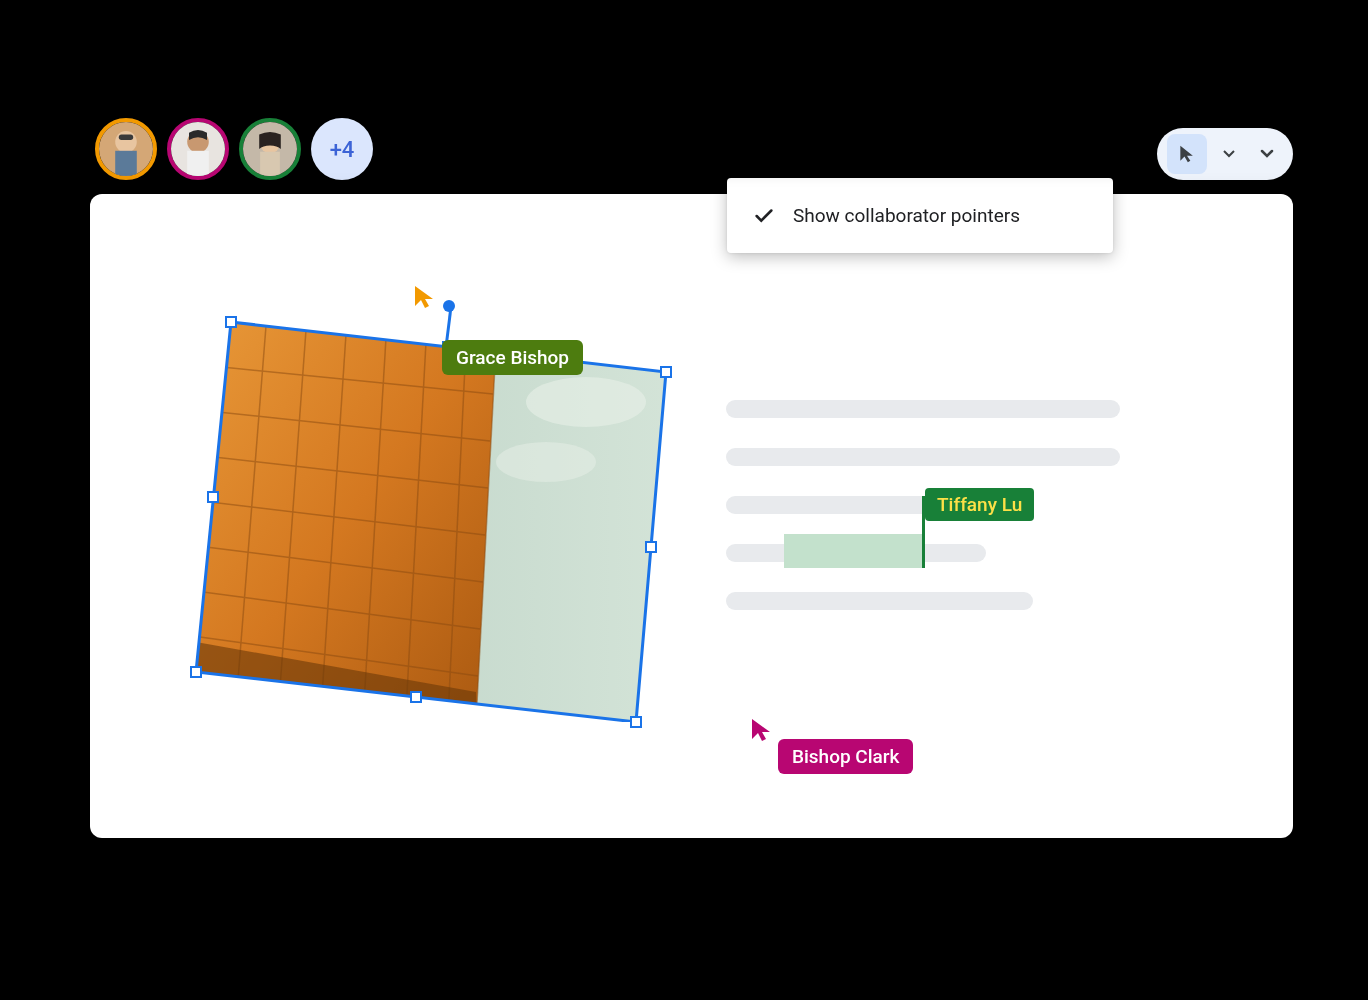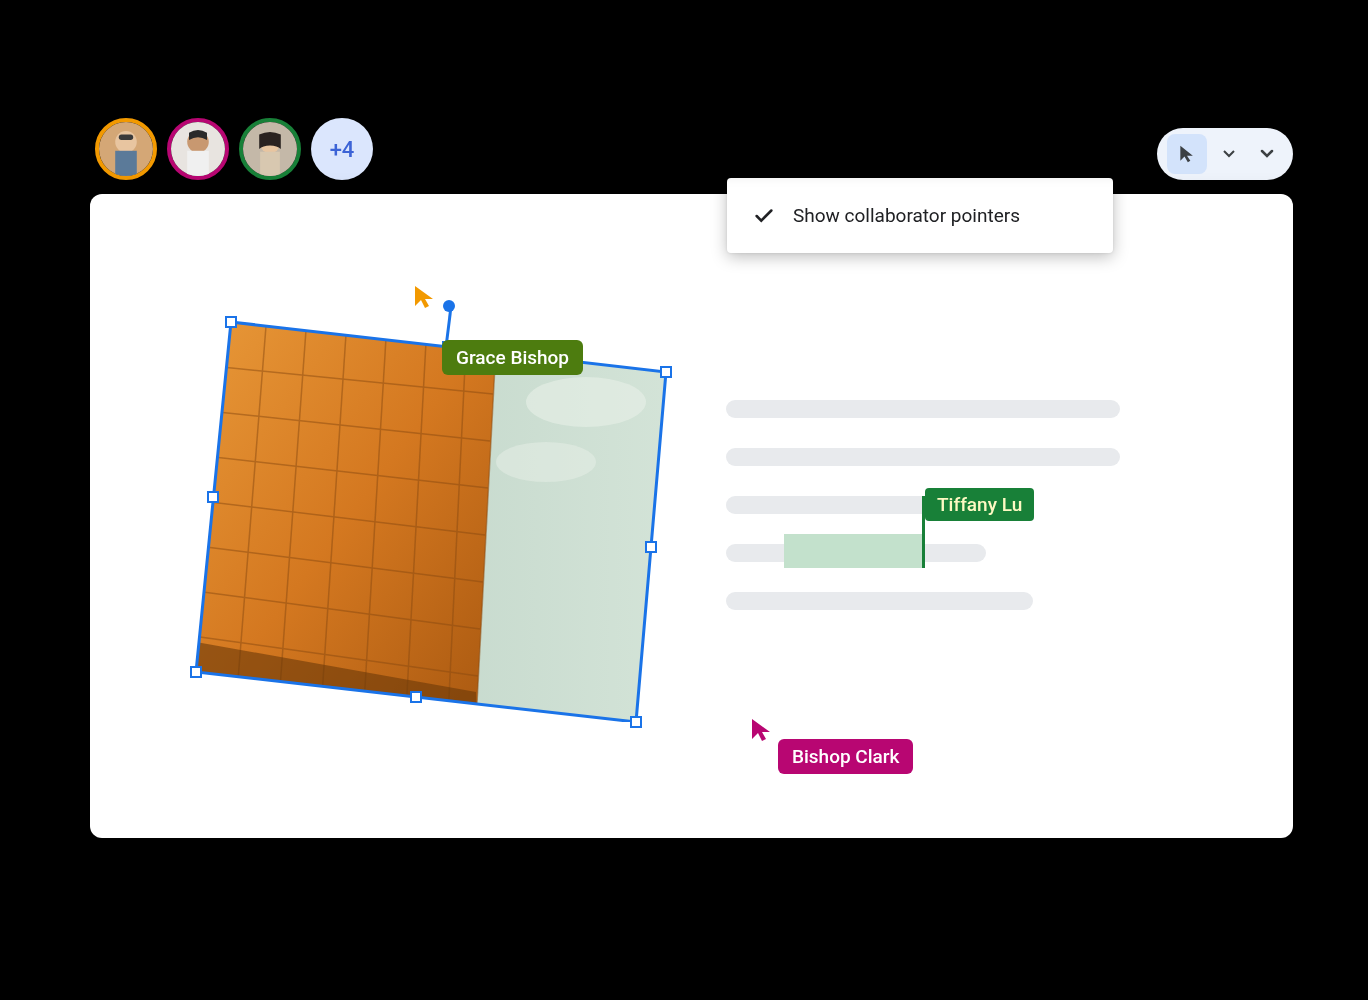--- a/index.html
+++ b/index.html
@@ -28,21 +28,21 @@
     .sel-handle { position: absolute; width: 12px; height: 12px; background: #fff; border: 2.5px solid #1a73e8; }
     .rot-handle { position: absolute; width: 12px; height: 12px; background: #1a73e8; border-radius: 50%; }
     .rot-line { position: absolute; width: 2.5px; background: #1a73e8; }
     
     .collab-cursor { position: absolute; }
     .collab-label { position: absolute; padding: 6px 14px; border-radius: 6px; color: #fff; font-size: 19px; font-weight: 500; white-space: nowrap; }
     
     .text-lines { position: absolute; top: 206px; left: 636px; width: 394px; }
     .text-line { height: 18px; background: #e8eaed; border-radius: 10px; margin-bottom: 30px; }
     
-    .text-cursor-label { position: absolute; padding: 5px 12px; background: #188038; color: #fef9c3; font-size: 19px; font-weight: 500; border-radius: 4px; }
+    .text-cursor-label { position: absolute; padding: 5px 12px; background: #188038; color: #fde047; font-size: 19px; font-weight: 500; border-radius: 4px; }
     .text-selection { position: absolute; background: #c3e1cc; }
     .text-caret { position: absolute; width: 3px; background: #188038; }
   </style>
 </head>
 <body>
 
 <div class="avatar-row">
   <div class="avatar" style="border-color:#f29900">
     <svg viewBox="0 0 60 60">
         <rect width="60" height="60" fill="#d4a776"></rect>

